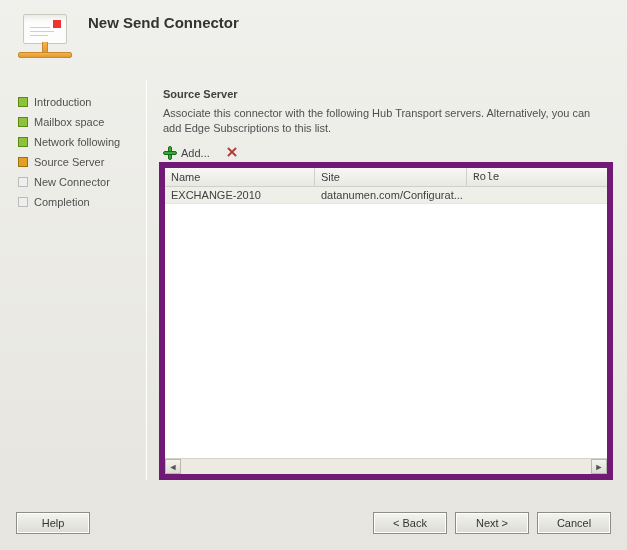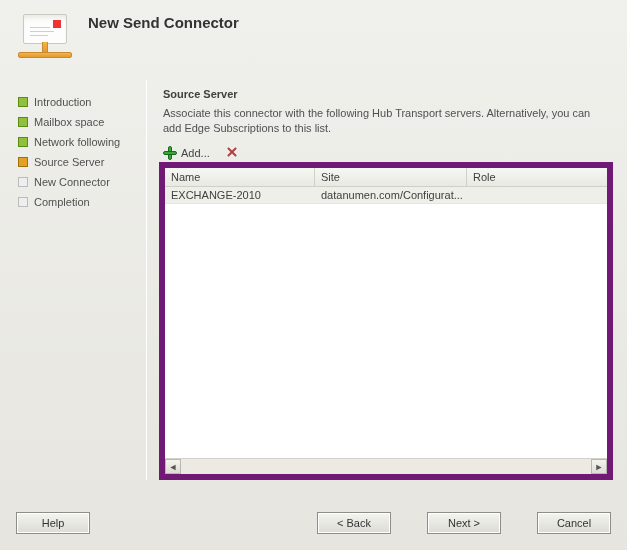--- a/index.html
+++ b/index.html
@@ -170,21 +170,21 @@
   .gh {
     padding: 3px 6px;
     border-right: 1px solid #d0d0c8;
     color: #404040;
     font-size: 11px;
     white-space: nowrap;
     overflow: hidden;
   }
   .col-name { width: 150px; }
   .col-site { width: 152px; }
-  .col-role { flex: 1; border-right: none; }
+  .col-role { flex: 1; border-right: none; font-family: Liberation Mono, monospace; }
   .grid-body { flex: 1; overflow: hidden; }
   .row {
     display: flex;
     background: #efefe9;
     border-bottom: 1px solid #e6e6de;
   }
   .cell {
     padding: 2px 6px;
     white-space: nowrap;
     overflow: hidden;
@@ -210,21 +210,20 @@
     cursor: pointer;
   }
   .sb-track { flex: 1; background: #eceae2; }
   .footer {
     position: absolute;
     bottom: 16px;
     left: 0; right: 0;
     display: flex;
     align-items: center;
     padding: 0 16px;
-    gap: 28px;
   }
   .footer .spacer { flex: 1; }
   .btn {
     min-width: 74px;
     height: 22px;
     background: linear-gradient(#f4f4f0,#dcdcd4);
     border: 1px solid #8e8e86;
     color: #333;
     font: inherit;
     font-size: 11px;

